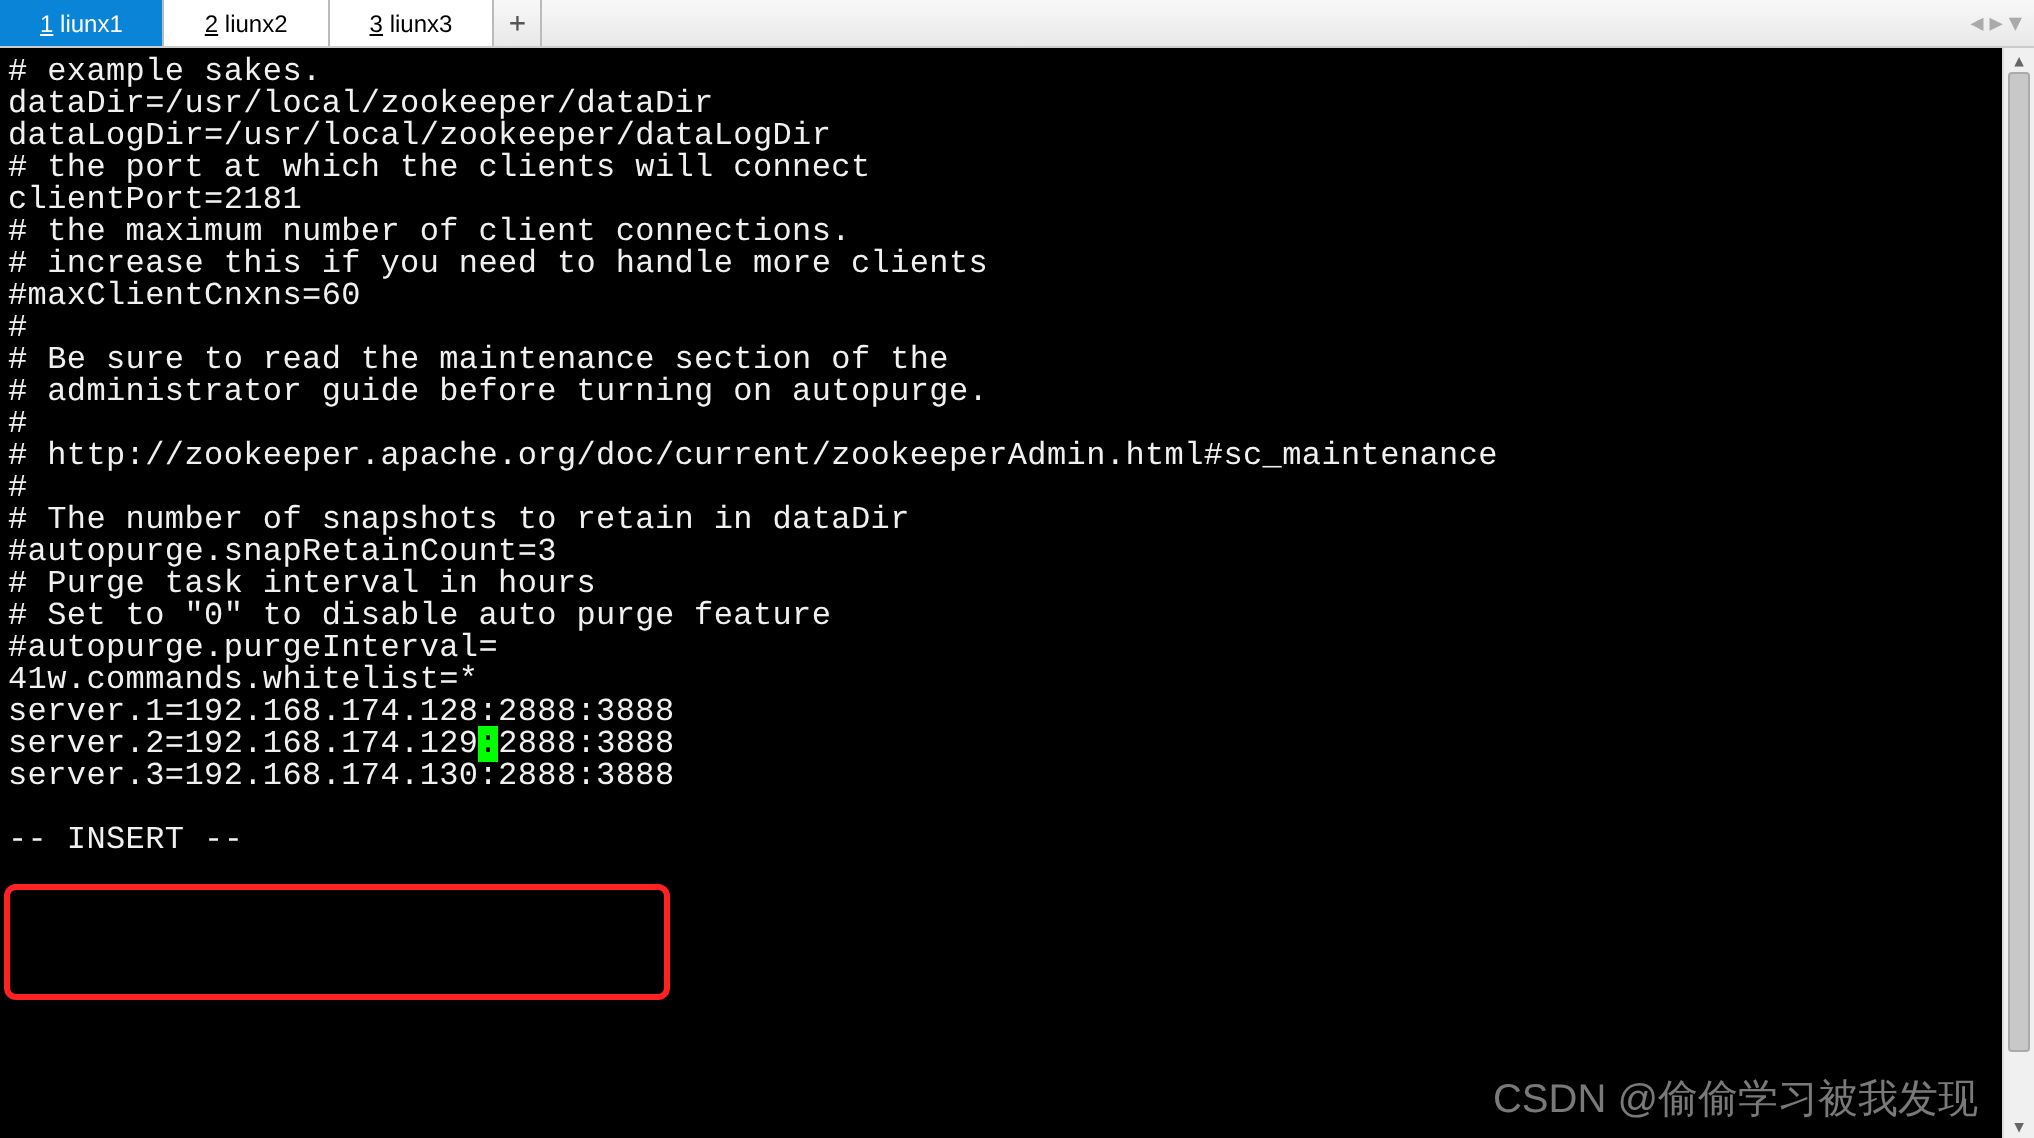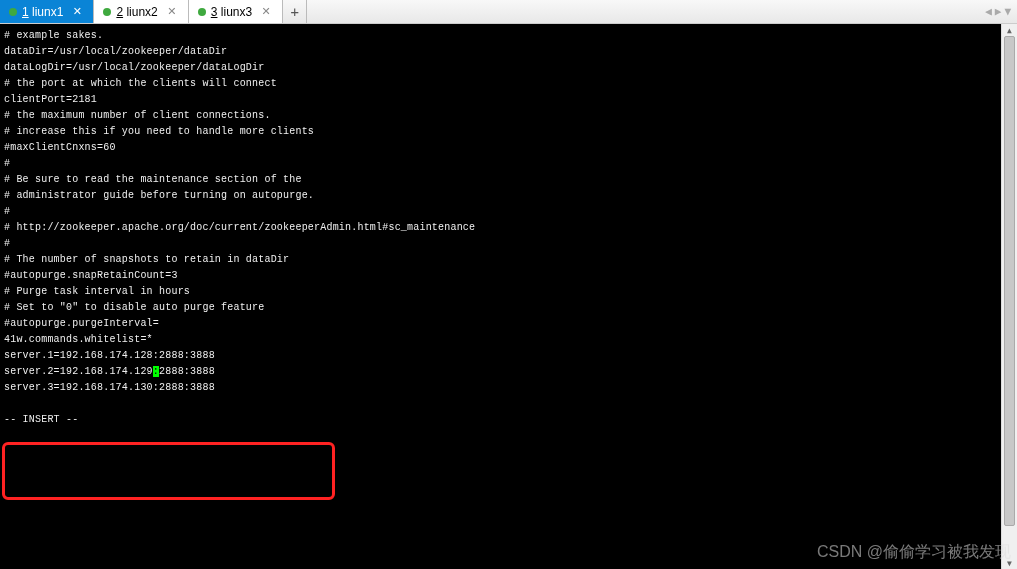--- a/index.html
+++ b/index.html
@@ -19,27 +19,28 @@
       height: 24px;
       background: linear-gradient(to bottom, #f8f8f8, #e8e8e8);
       border-bottom: 1px solid #ccc;
       display: flex;
       align-items: stretch;
       position: relative;
     }
     .tab {
       display: flex;
       align-items: center;
-      padding: 0 9px;
+      padding: 0 20px;
       border-right: 1px solid #bbb;
       cursor: pointer;
       font-size: 12px;
       font-family: "Segoe UI", Arial, sans-serif;
       gap: 5px;
       background: #ffffff;
+      flex-direction: column;
     }
     .tab.active {
       background: #0a84d6;
       color: #ffffff;
     }
     .tab .dot {
       width: 8px;
       height: 8px;
       border-radius: 50%;
       background: #3fa93f;
@@ -91,21 +92,21 @@
       width: 100%;
       height: calc(100% - 24px);
       background: #000000;
       display: flex;
     }
     .terminal {
       flex: 1;
       background: #000000;
       color: #f0f0f0;
       font-family: "Consolas", "Courier New", monospace;
-      font-size: 10px;
+      font-size: 16px;
       line-height: 16px;
       padding: 4px 4px;
       white-space: pre;
       letter-spacing: 0.2px;
       overflow: hidden;
     }
     .scrollbar-v {
       width: 16px;
       background: #f0f0f0;
       border-left: 1px solid #ddd;
@@ -140,25 +141,25 @@
       border-radius: 6px;
       pointer-events: none;
     }
     .cursor-block {
       background: #00ff00;
       color: #000;
       display: inline;
     }
     .watermark {
       position: absolute;
-      right: 6px;
+      right: 28px;
       bottom: 6px;
       color: rgba(220,220,220,0.55);
       font-family: Arial, sans-serif;
-      font-size: 16px;
+      font-size: 20px;
       pointer-events: none;
     }
     .status-line {
       font-weight: normal;
     }
   </style>
 </head>
 <body>
 
 <div class="tab-bar">

